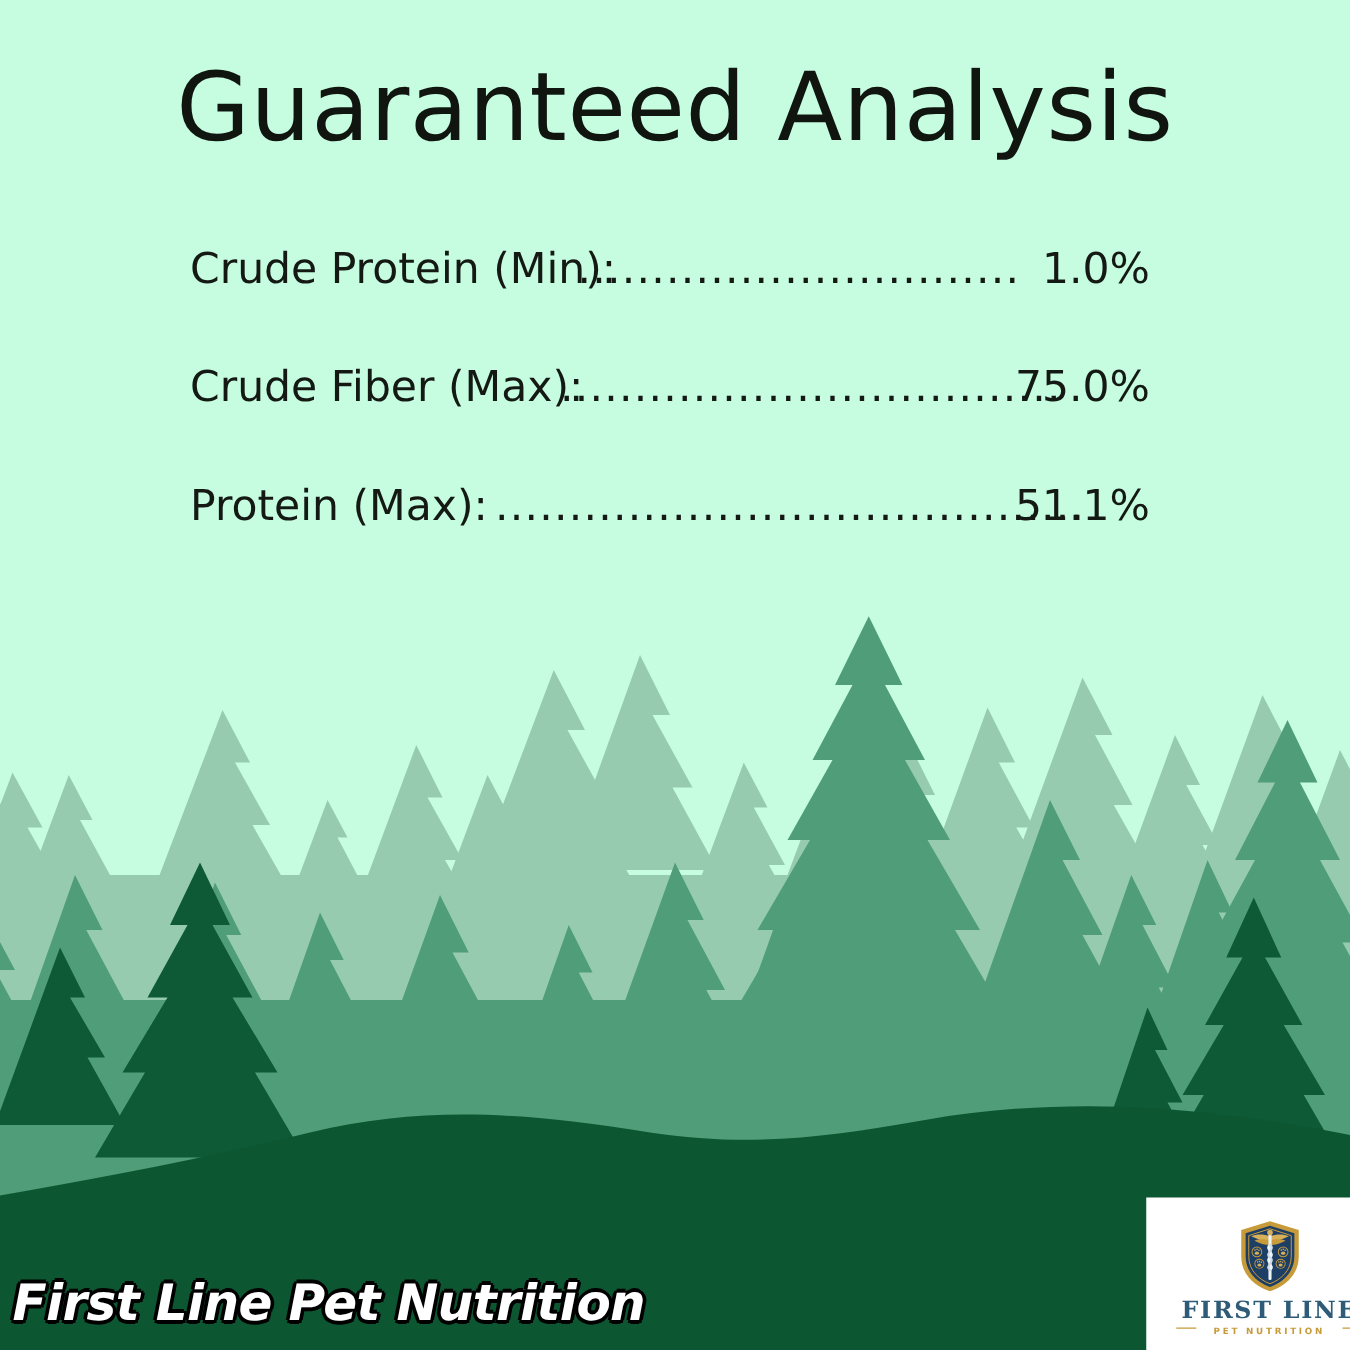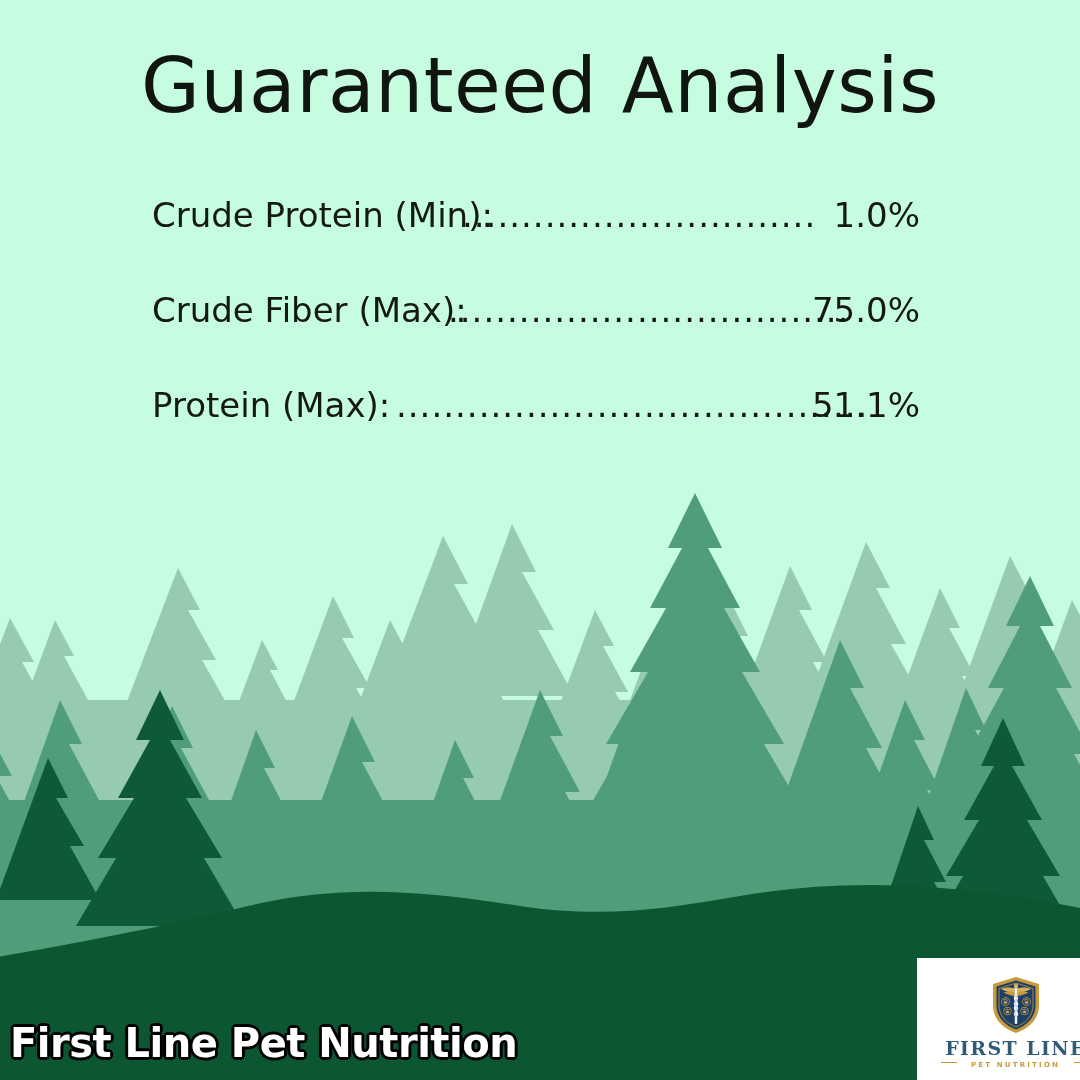--- a/index.html
+++ b/index.html
@@ -80,20 +80,21 @@
   }
 
   
   #watermark {
     position: absolute;
     left: 10px;
     bottom: 14px;
     font-family: "DejaVu Sans", sans-serif;
     font-size: 40px;
     font-weight: bold;
+    font-style: italic;
     color: #ffffff;
     letter-spacing: -0.5px;
     text-shadow:
       -2px -2px 0 #000, 2px -2px 0 #000,
       -2px  2px 0 #000, 2px  2px 0 #000,
       -3px  0   0 #000, 3px  0   0 #000,
        0   -3px 0 #000, 0    3px 0 #000;
     white-space: nowrap;
   }
 

